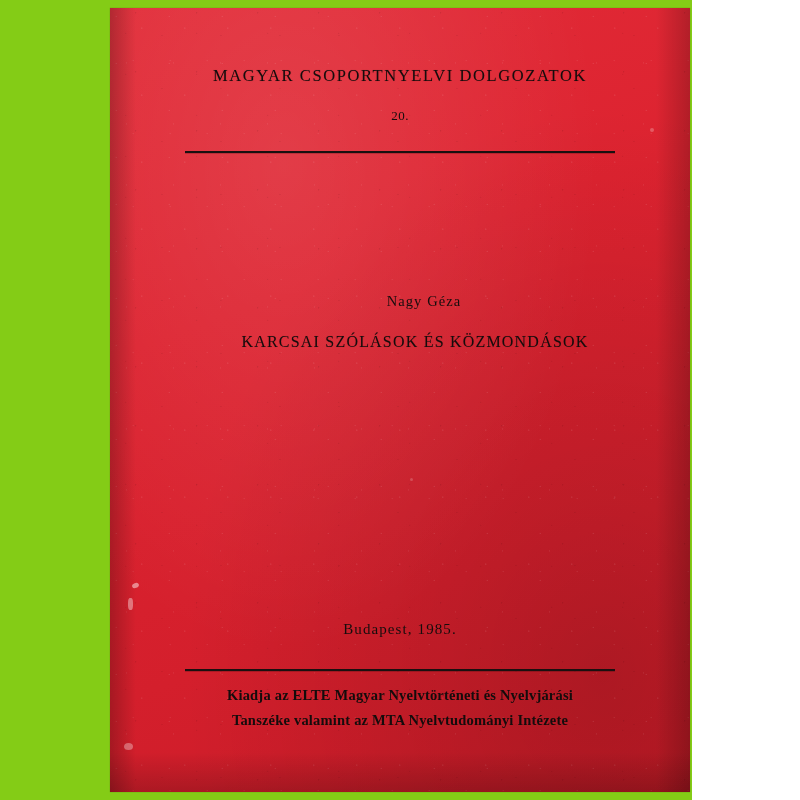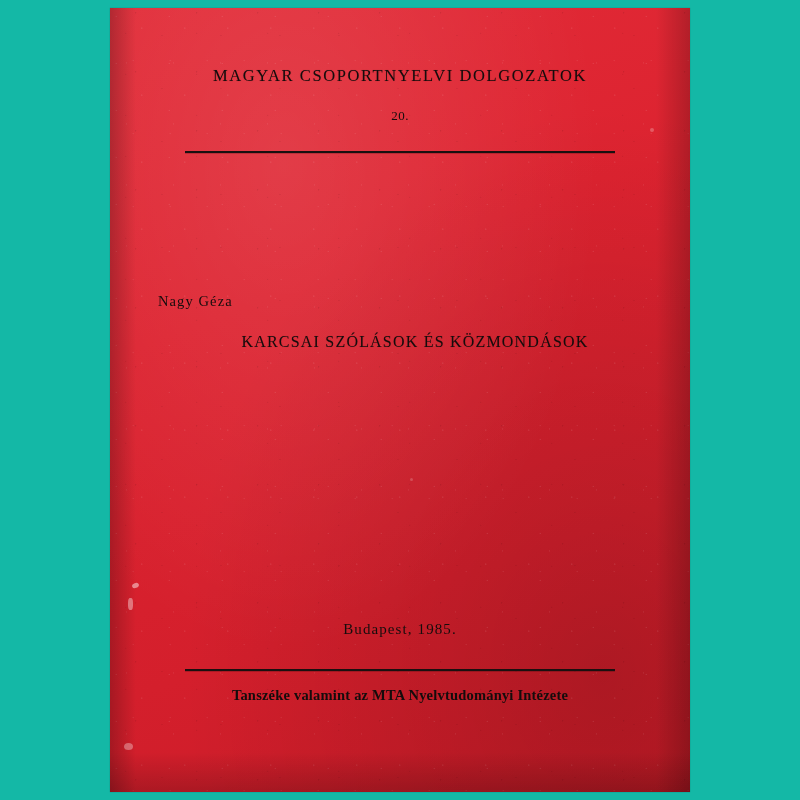--- a/index.html
+++ b/index.html
@@ -7,23 +7,23 @@
     padding: 0;
     background: #ffffff;
     width: 800px;
     height: 800px;
     overflow: hidden;
     font-family: "Liberation Serif", serif;
   }
 
   #stage {
     position: relative;
-    width: 800px;
+    width: 692px;
     height: 800px;
-    background: #14b8a6;
+    background: #84cc16;
   }
 
   
   .cover {
     position: absolute;
     left: 110px;
     top: 8px;
     width: 580px;
     height: 784px;
     background:
@@ -118,20 +118,21 @@
     right: 75px;
     box-shadow: 0 0.5px 0 rgba(0,0,0,0.35);
   }
   .rule-top { top: 143px; }
   .rule-bottom { top: 661px; }
 
   .author {
     position: absolute;
     left: 0; right: 0;
     top: 285px;
+    text-align: center;
     color: #160d0d;
     font-size: 14.5px;
     letter-spacing: 1.1px;
     padding-left: 48px;
   }
 
   .book-title {
     position: absolute;
     left: 0; right: 0;
     top: 325px;
@@ -192,17 +193,18 @@
 
     <div class="author">Nagy Géza</div>
 
     <div class="book-title">KARCSAI SZÓLÁSOK ÉS KÖZMONDÁSOK</div>
 
     <div class="place-year">Budapest, 1985.</div>
 
     <div class="rule rule-bottom"></div>
 
     <div class="publisher">
+      <div>Kiadja az ELTE Magyar Nyelvtörténeti és Nyelvjárási</div>
       <div>Tanszéke valamint az MTA Nyelvtudományi Intézete</div>
     </div>
 
   </div>
 </div>
 
 </body></html>

